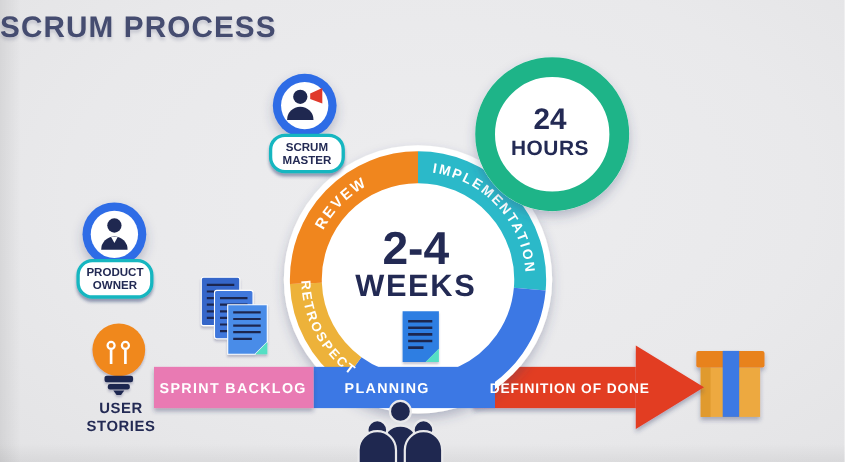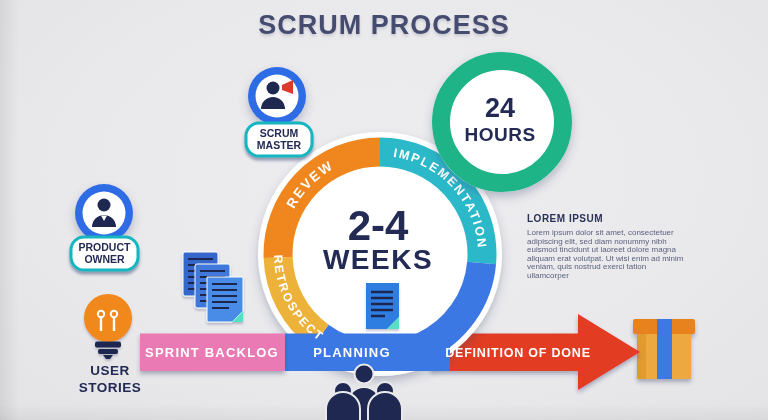--- a/index.html
+++ b/index.html
@@ -5,21 +5,21 @@
   html,body{margin:0;padding:0;}
   .stage{
     position:relative; width:768px; height:420px; overflow:hidden;
     background:
       linear-gradient(90deg, rgba(0,0,0,.07), rgba(0,0,0,0) 2.5%),
       linear-gradient(0deg, rgba(0,0,0,.05), rgba(0,0,0,0) 4%),
       radial-gradient(ellipse at 52% 42%, #ededef 0%, #e9e9eb 60%, #e3e3e5 100%);
     font-family:"Liberation Sans", sans-serif;
   }
   .title{
-    position:absolute; top:10px; left:0; right:0; text-align:center;
+    position:absolute; top:10px; left:0; right:0; text-align:left;
     font-size:27px; font-weight:bold; letter-spacing:1px; color:#454c70;
     text-shadow:0 2px 3px rgba(40,45,90,.18);
   }
   .lorem{ position:absolute; left:527px; top:213px; width:158px; }
   .lorem h4{
     margin:0 0 5px 0; font-size:10px; font-weight:bold; letter-spacing:.5px; color:#2b3158;
   }
   .lorem p{ margin:0; font-size:8px; line-height:8.6px; color:#5b6180; }
   svg{ position:absolute; inset:0; }
   .lbl{ font-family:"Liberation Sans", sans-serif; font-weight:bold; }
@@ -156,18 +156,14 @@
     <g fill="#1f2850" stroke="#e9e9eb" stroke-width="2">
       <circle cx="364" cy="374" r="9.5"></circle>
       <path d="M 347,421 v-17 a 17,17 0 0 1 34,0 v17 z"></path>
       <circle cx="343" cy="391" r="9"></circle>
       <path d="M 326,421 v-12 a 17,17 0 0 1 34,0 v12 z"></path>
       <circle cx="385" cy="391" r="9"></circle>
       <path d="M 368,421 v-12 a 17,17 0 0 1 34,0 v12 z"></path>
     </g>
   </svg>
 
-  <div class="lorem">
-    <h4>LOREM IPSUM</h4>
-    <p>Lorem ipsum dolor sit amet, consectetuer adipiscing elit, sed diam nonummy nibh euismod tincidunt ut laoreet dolore magna aliquam erat volutpat. Ut wisi enim ad minim veniam, quis nostrud exerci tation ullamcorper</p>
-  </div>
 
 </div>
 
 </body></html>

